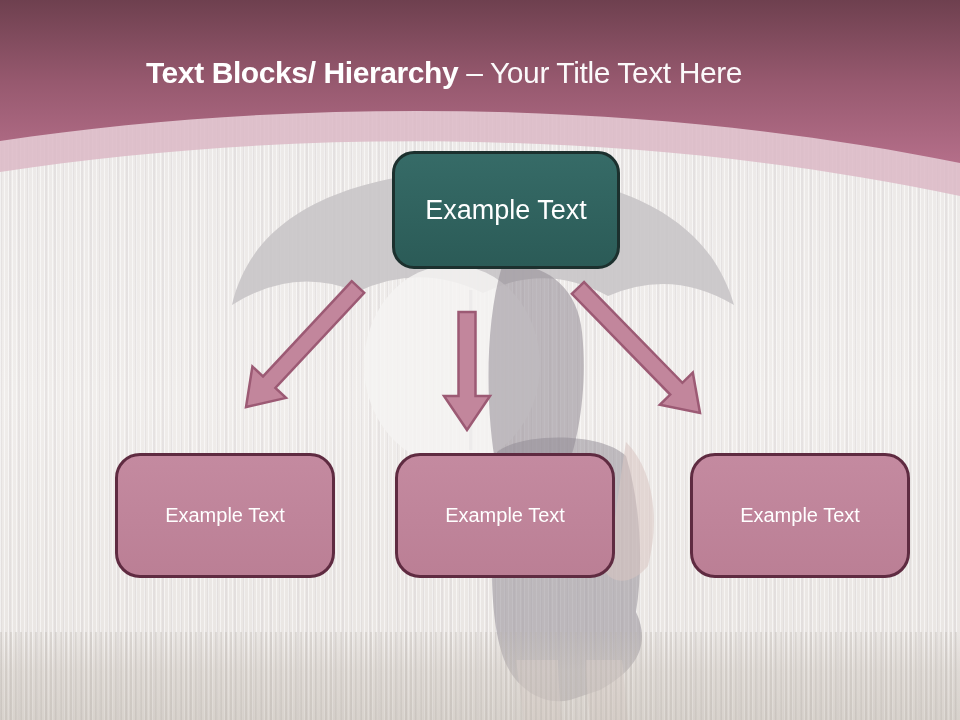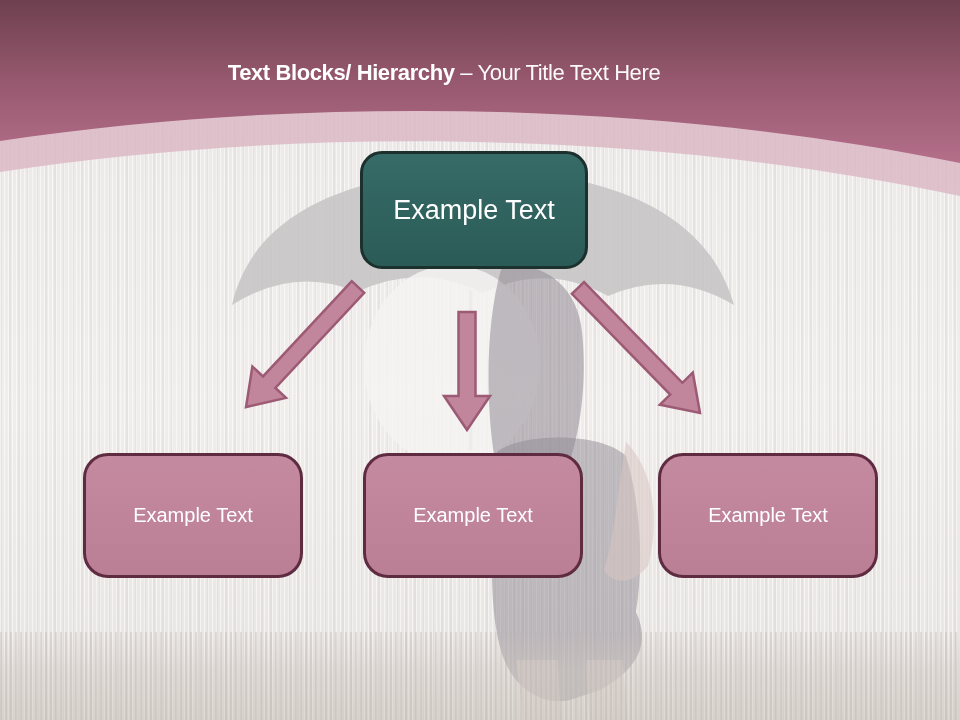--- a/index.html
+++ b/index.html
@@ -18,30 +18,30 @@
   .grass{
     position:absolute;left:0;right:0;bottom:0;height:88px;
     background-image:
       repeating-linear-gradient(90deg, rgba(184,178,171,.32) 0 2px, rgba(184,178,171,0) 2px 5px),
       linear-gradient(180deg, rgba(214,207,200,0) 0%, rgba(210,203,196,.45) 45%, rgba(202,195,187,.55) 100%);
   }
 
   
   .title{
     position:absolute;left:0;top:54px;width:888px;height:38px;
-    text-align:center;color:#ffffff;font-size:22px;line-height:38px;
+    text-align:center;color:#ffffff;font-size:30px;line-height:38px;
     letter-spacing:-0.4px;white-space:nowrap;
   }
   .title .t-bold{font-weight:700;}
   .title .t-reg{font-weight:400;opacity:.97;}
 
   
   .node{
     position:absolute;display:flex;align-items:center;justify-content:center;
-    color:#ffffff;text-align:right;box-sizing:border-box;
+    color:#ffffff;text-align:right;box-sizing:border-box;margin-left:32px;
   }
   .node-root{
     left:360px;top:151px;width:228px;height:118px;
     background:linear-gradient(180deg,#366b67 0%,#2b5b57 100%);
     border:3px solid #1c302e;border-radius:22px;
     font-size:27px;
   }
   .node-child{
     width:220px;height:125px;top:453px;
     background:linear-gradient(180deg,#c48aa0 0%,#bb7f95 100%);

